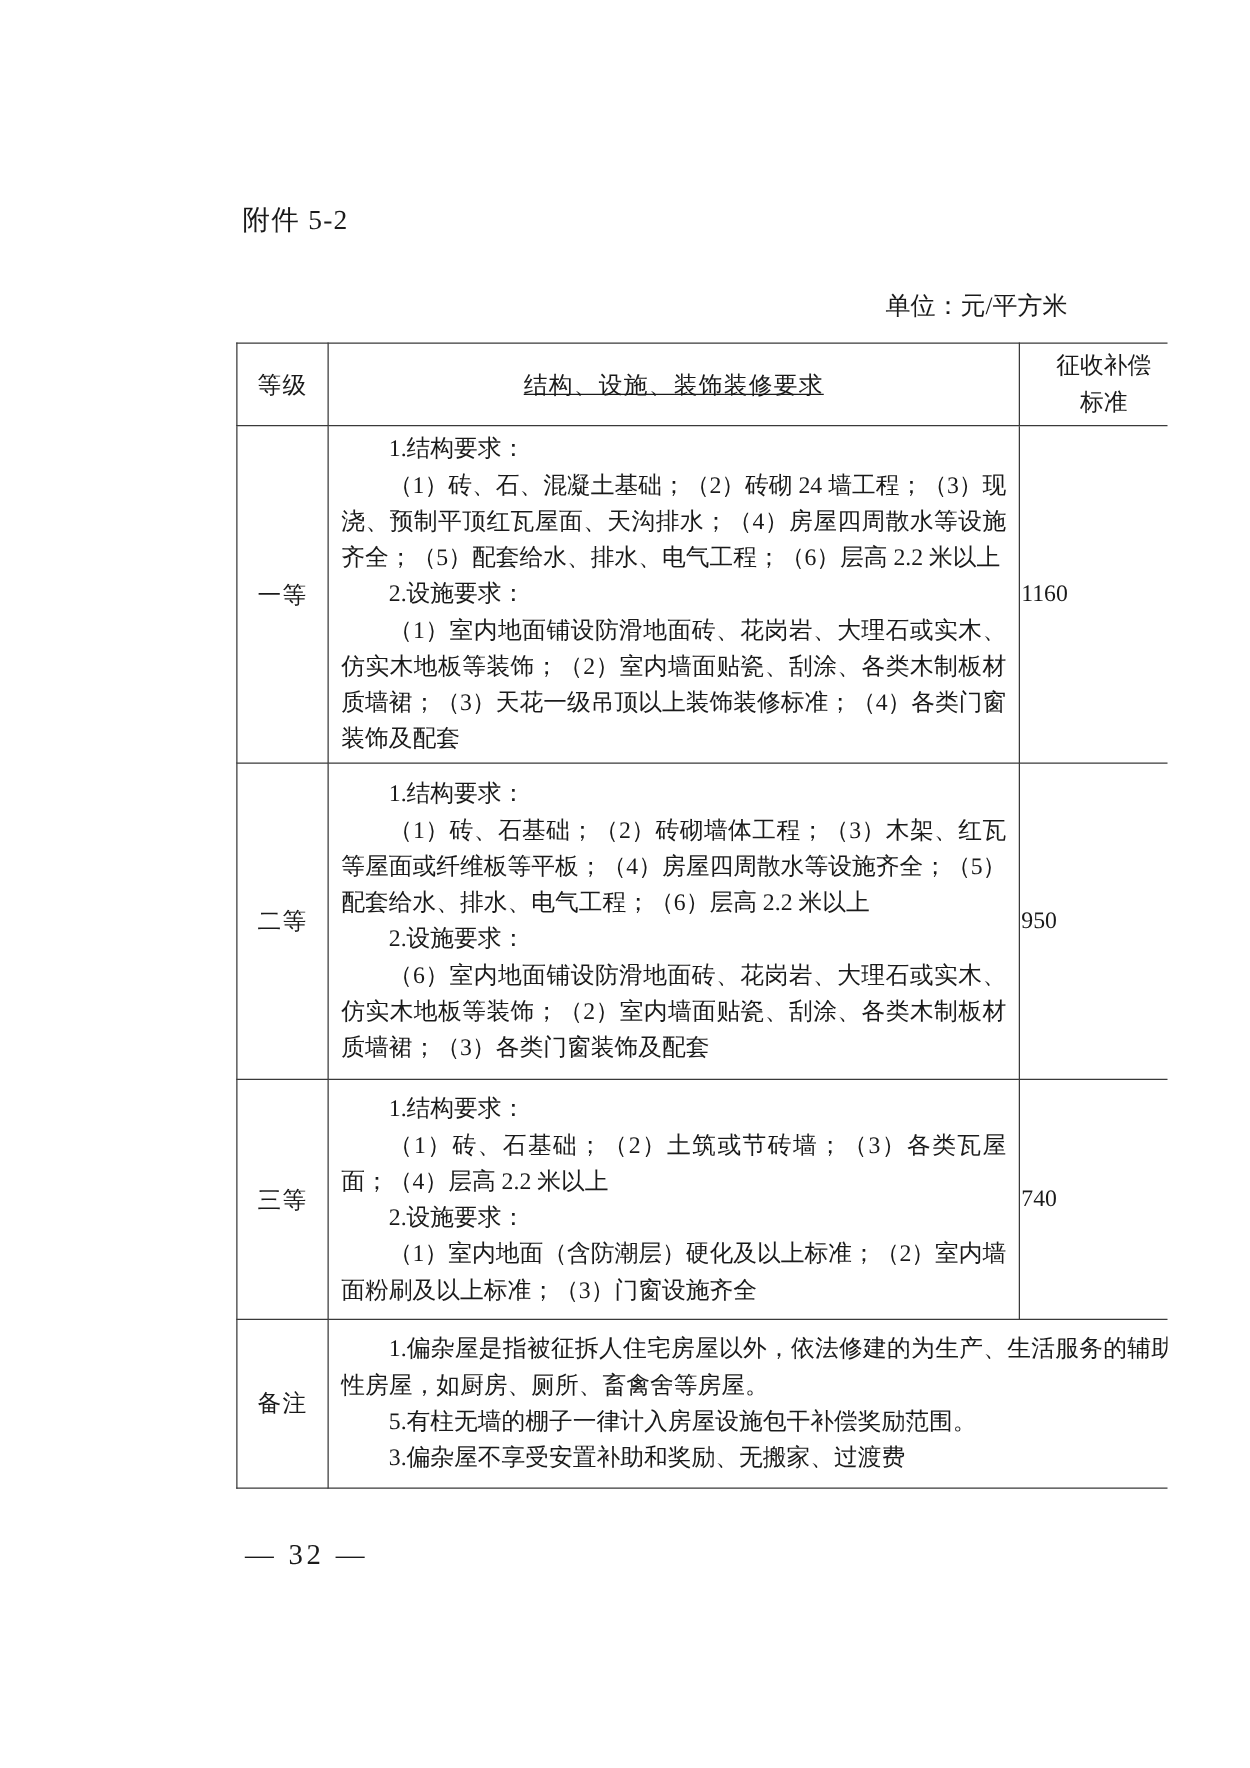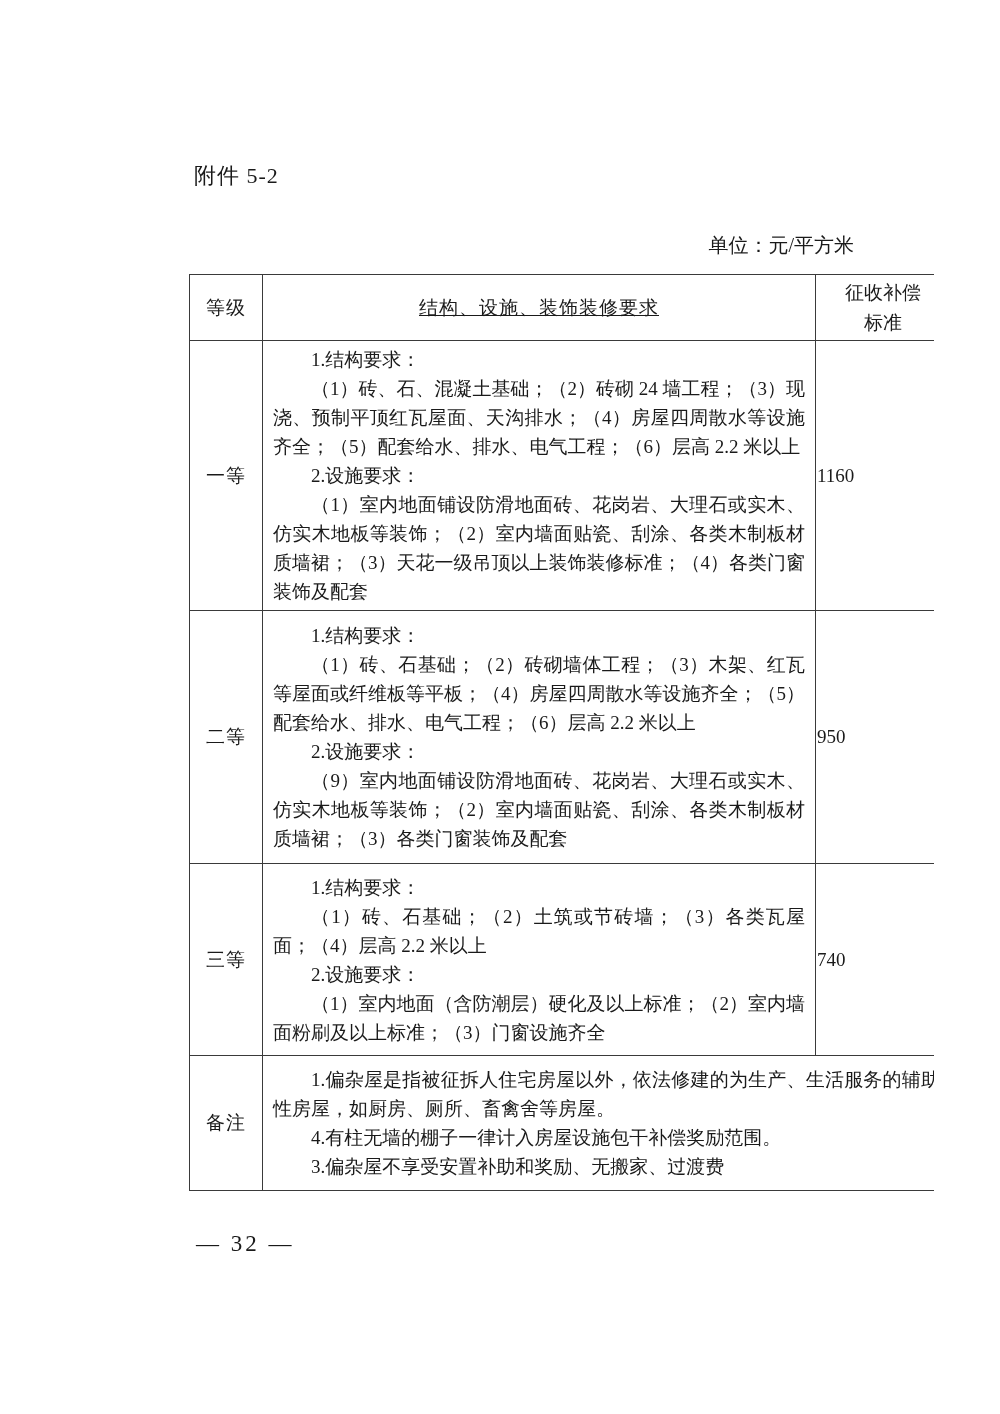--- a/index.html
+++ b/index.html
@@ -112,39 +112,39 @@
             <p>（1）室内地面铺设防滑地面砖、花岗岩、大理石或实木、仿实木地板等装饰；（2）室内墙面贴瓷、刮涂、各类木制板材质墙裙；（3）天花一级吊顶以上装饰装修标准；（4）各类门窗装饰及配套</p>
           </td>
           <td class="col-std">1160</td>
         </tr>
         <tr>
           <td class="col-grade">二等</td>
           <td class="col-req">
             <p>1.结构要求：</p>
             <p>（1）砖、石基础；（2）砖砌墙体工程；（3）木架、红瓦等屋面或纤维板等平板；（4）房屋四周散水等设施齐全；（5）配套给水、排水、电气工程；（6）层高 2.2 米以上</p>
             <p>2.设施要求：</p>
-            <p>（9）室内地面铺设防滑地面砖、花岗岩、大理石或实木、仿实木地板等装饰；（2）室内墙面贴瓷、刮涂、各类木制板材质墙裙；（3）各类门窗装饰及配套</p>
+            <p>（6）室内地面铺设防滑地面砖、花岗岩、大理石或实木、仿实木地板等装饰；（2）室内墙面贴瓷、刮涂、各类木制板材质墙裙；（3）各类门窗装饰及配套</p>
           </td>
           <td class="col-std">950</td>
         </tr>
         <tr>
           <td class="col-grade">三等</td>
           <td class="col-req">
             <p>1.结构要求：</p>
             <p>（1）砖、石基础；（2）土筑或节砖墙；（3）各类瓦屋面；（4）层高 2.2 米以上</p>
             <p>2.设施要求：</p>
             <p>（1）室内地面（含防潮层）硬化及以上标准；（2）室内墙面粉刷及以上标准；（3）门窗设施齐全</p>
           </td>
           <td class="col-std">740</td>
         </tr>
         <tr>
           <td class="col-grade">备注</td>
           <td class="col-remarks" colspan="2">
             <p>1.偏杂屋是指被征拆人住宅房屋以外，依法修建的为生产、生活服务的辅助性房屋，如厨房、厕所、畜禽舍等房屋。</p>
-            <p>4.有柱无墙的棚子一律计入房屋设施包干补偿奖励范围。</p>
+            <p>5.有柱无墙的棚子一律计入房屋设施包干补偿奖励范围。</p>
             <p>3.偏杂屋不享受安置补助和奖励、无搬家、过渡费</p>
           </td>
         </tr>
       </tbody>
   </table>
 
   <div class="pagenum">— 32 —</div>
 
 </div>
 

